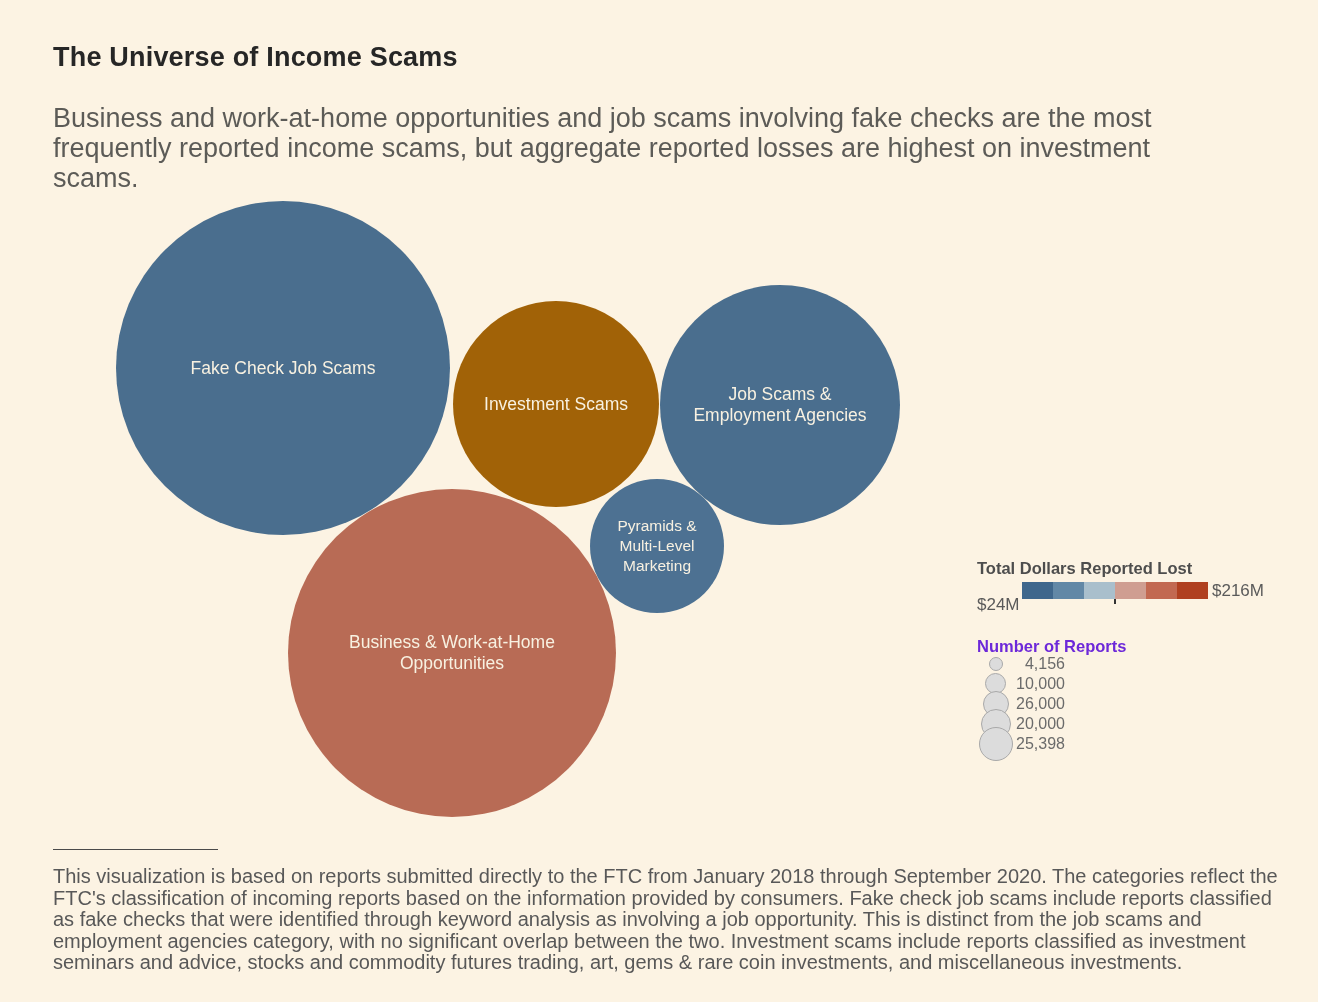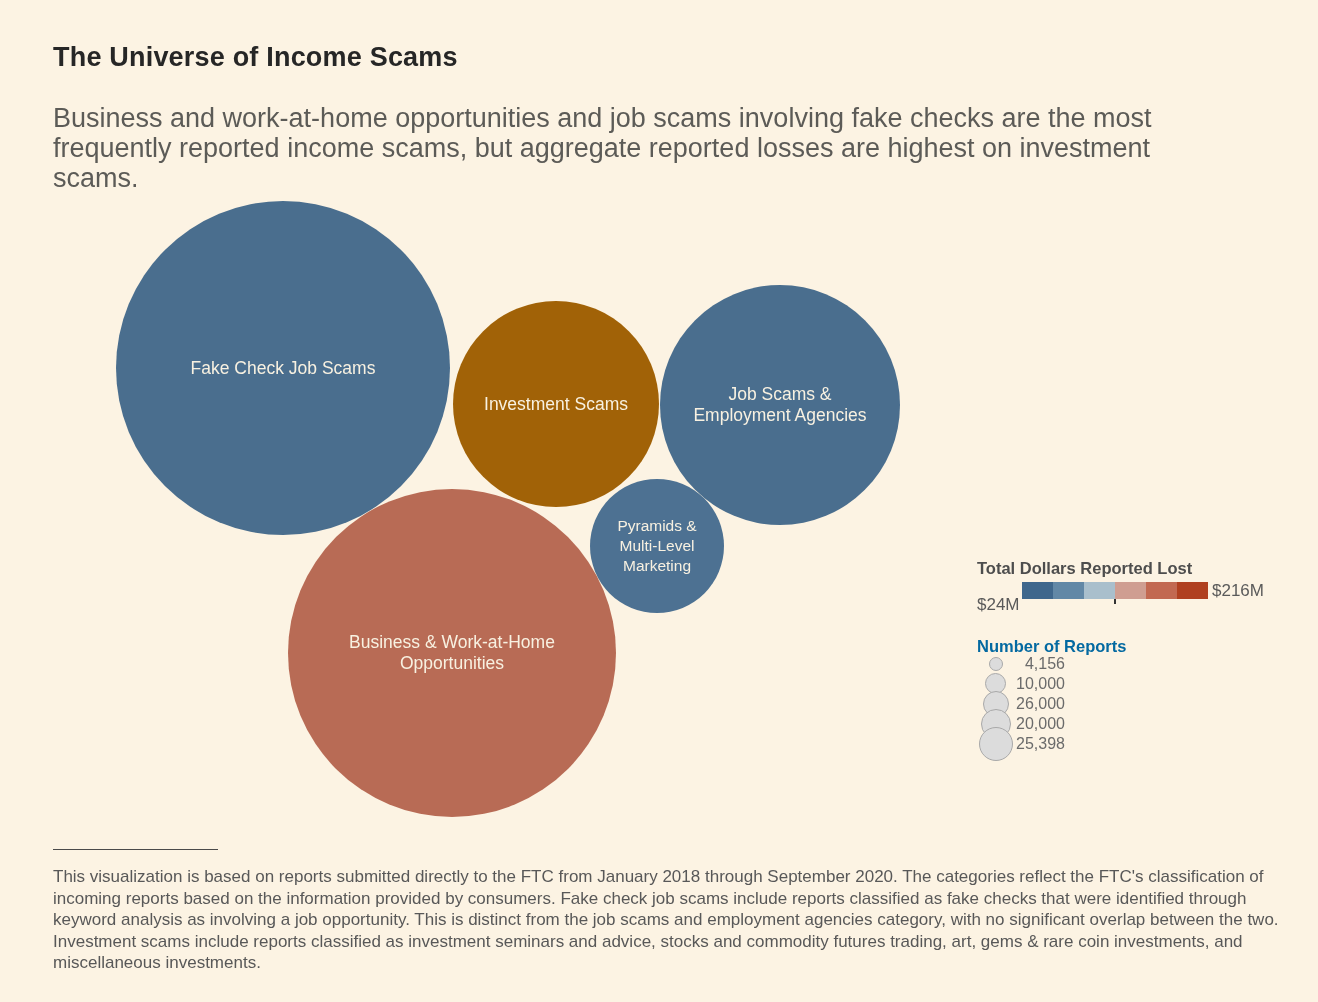--- a/index.html
+++ b/index.html
@@ -52,21 +52,21 @@
     display: flex;
   }
   .legend-gradient span { width: 31px; height: 17px; display: block; }
   .legend-gradient-tick {
     position: absolute; left: 1114px; top: 599px; width: 2px; height: 5px; background: #333;
   }
 
   
   .legend-reports-title {
     position: absolute; left: 977px; top: 637px;
-    font-size: 16.5px; font-weight: 700; color: #0369a1;
+    font-size: 16.5px; font-weight: 700; color: #6d28d9;
   }
   .size-circle {
     position: absolute; border-radius: 50%;
     background: #dcdcdc; border: 1px solid #a9a9a9;
   }
   .size-circle.s1 { left: 989px; top: 657px; width: 14px; height: 14px; }
   .size-circle.s2 { left: 985px; top: 673px; width: 21px; height: 21px; }
   .size-circle.s3 { left: 983px; top: 691px; width: 26px; height: 26px; }
   .size-circle.s4 { left: 981px; top: 709px; width: 30px; height: 30px; }
   .size-circle.s5 { left: 979px; top: 727px; width: 34px; height: 34px; }
@@ -76,21 +76,21 @@
   }
   .size-labels div { height: 20px; line-height: 20px; text-align: right; }
 
   
   .footnote-rule {
     position: absolute; left: 53px; top: 849px; width: 165px; height: 0;
     border-top: 1px solid #4a4a4a;
   }
   .footnote {
     position: absolute; left: 53px; top: 866px; width: 1238px;
-    font-size: 17px; color: #585858; line-height: 21.5px;
+    font-size: 20px; color: #585858; line-height: 21.5px;
   }
 </style>
 </head>
 <body>
 
 <div id="stage">
 
   <div class="page-title">The Universe of Income Scams</div>
 
   <div class="page-subtitle">Business and work-at-home opportunities and job scams involving fake checks are the most frequently reported income scams, but aggregate reported losses are highest on investment scams.</div>

